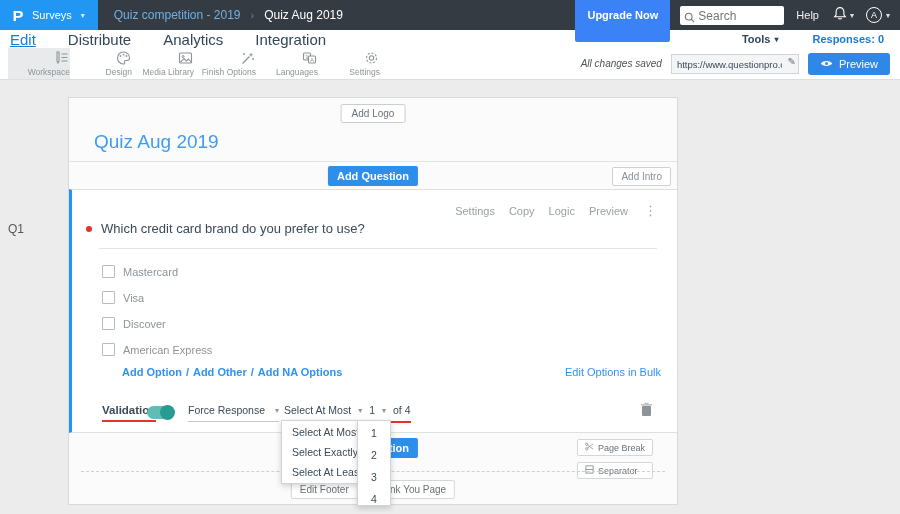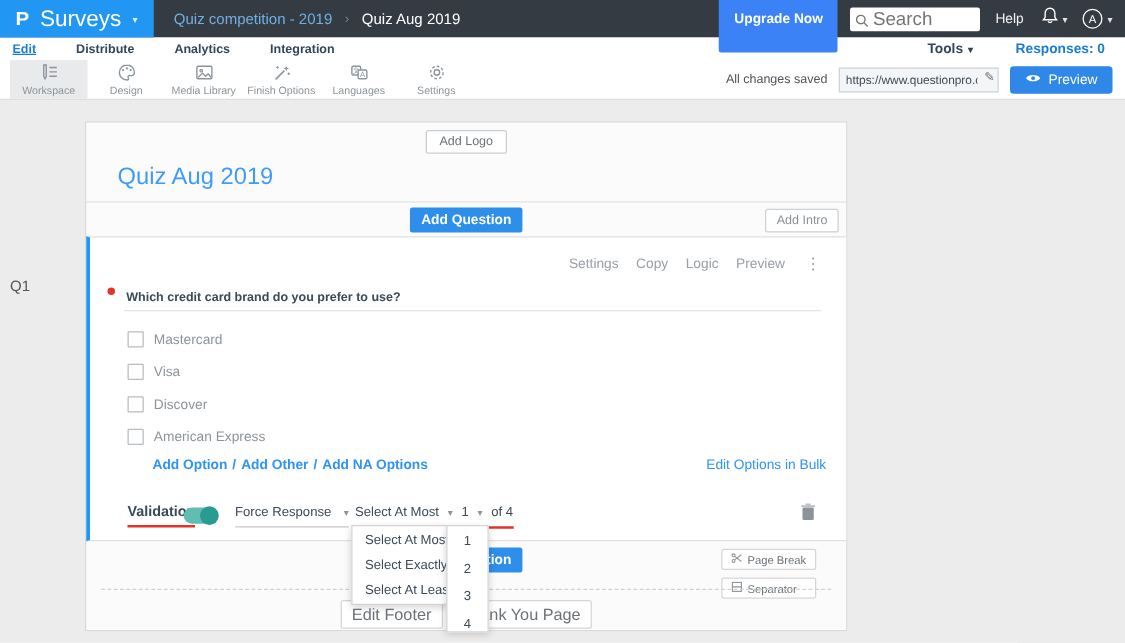--- a/index.html
+++ b/index.html
@@ -7,73 +7,73 @@
   body {
     font-family: "Liberation Sans", sans-serif;
     background: #ececec;
     overflow: hidden;
     position: relative;
   }
   
   .topbar { height: 30px; background: #353b43; display: flex; align-items: center; }
   .logo-box { background: #2196f3; height: 100%; display: flex; align-items: center; gap: 9px; padding: 0 13px; cursor: pointer; }
   .logo-glyph { color: #fff; font-size: 15px; font-weight: 700; transform: scaleX(1.1); }
-  .product-label { color: #fff; font-size: 18px; }
+  .product-label { color: #fff; font-size: 11px; }
   .caret { font-size: 8px; color: rgba(255,255,255,.85); }
   .caret-gray { font-size: 8px; color: #8d9499; }
   .breadcrumb { display: flex; align-items: center; gap: 10px; margin-left: 16px; font-size: 12px; }
   .bc-parent { color: #6fb0e2; cursor: pointer; }
   .bc-sep { color: #79828c; font-size: 11px; }
   .bc-current { color: #fff; }
   .topbar-spacer { flex: 1; }
   .upgrade-btn { background: #3b82f6; color: #fff; font-size: 11px; font-weight: 700; border: none; border-radius: 2px; padding: 21px 12px; margin-right: 10px; cursor: pointer; }
   .searchwrap { position: relative; width: 104px; height: 19px; margin-right: 12px; }
-  .searchwrap input { width: 100%; height: 100%; border: none; border-radius: 2px; font-size: 15px; padding: 0 4px 0 18px; color: #333; font-family: inherit; }
+  .searchwrap input { width: 100%; height: 100%; border: none; border-radius: 2px; font-size: 12px; padding: 0 4px 0 18px; color: #333; font-family: inherit; }
   .searchwrap .mag { position: absolute; left: 4px; top: 3px; }
   .help-label { color: #f2f2f2; font-size: 11px; margin-right: 14px; cursor: pointer; }
   .bellwrap { display: flex; align-items: center; gap: 3px; margin-right: 12px; cursor: pointer; }
   .avatarwrap { display: flex; align-items: center; gap: 4px; margin-right: 10px; cursor: pointer; }
   .avatar { width: 16px; height: 16px; border: 1px solid #fff; border-radius: 50%; color: #fff; font-size: 9px; display: flex; align-items: center; justify-content: center; }
   
   .navrow { height: 18px; background: #fff; display: flex; align-items: center; padding: 0 10px; }
-  .nav-item { font-size: 10px; font-weight: 700; color: #32465a; margin-right: 32px; cursor: pointer; }
+  .nav-item { font-size: 15px; font-weight: 400; color: #32465a; margin-right: 32px; cursor: pointer; }
   .nav-item.active { color: #1a7bd4; text-decoration: underline; }
   .nav-spacer { flex: 1; }
   .tools { font-size: 11px; font-weight: 700; color: #32465a; display: flex; align-items: center; gap: 4px; margin-right: 34px; cursor: pointer; }
   .tools .caret-nav { font-size: 8px; color: #32465a; }
   .responses { font-size: 11px; font-weight: 700; color: #1a7bd4; margin-right: 6px; cursor: pointer; }
   
   .toolbar { height: 32px; background: #fff; border-bottom: 1px solid #d9dfe3; display: flex; align-items: center; padding-left: 8px; }
-  .tb-item { width: 62px; height: 100%; display: flex; flex-direction: column; align-items: center; justify-content: center; gap: 1px; cursor: pointer; }
+  .tb-item { width: 62px; height: 100%; display: flex; flex-direction: column; align-items: flex-end; justify-content: center; gap: 1px; cursor: pointer; }
   .tb-item.active { background: #e9eaeb; }
   .tb-label { font-size: 8.5px; color: #8d9499; white-space: nowrap; }
   .tb-icon svg { display: block; }
   .tb-right { margin-left: auto; display: flex; align-items: center; gap: 9px; padding-right: 10px; }
-  .saved-status { font-size: 10px; color: #4e5459; }
+  .saved-status { font-style: italic; font-size: 10px; color: #4e5459; }
   .urlwrap { position: relative; width: 128px; height: 20px; }
   .urlwrap input { width: 100%; height: 100%; border: 1px solid #cfd4d8; background: #f4f5f6; font-size: 9.5px; color: #3a4a57; padding: 0 16px 0 5px; font-family: inherit; }
   .urlwrap .pencil { position: absolute; right: 3px; top: 2px; font-size: 10px; color: #6a7278; cursor: pointer; }
   .preview-btn { display: flex; align-items: center; gap: 6px; background: #2f87e8; color: #fff; border: none; border-radius: 3px; font-size: 11px; padding: 5px 12px; cursor: pointer; font-family: inherit; }
   
   .canvas { position: relative; height: 434px; background: #ececec; }
   .q1-label { position: absolute; left: 8px; top: 142px; font-size: 12px; color: #555; }
   .survey { position: absolute; left: 68px; top: 17px; width: 610px; height: 408px; background: #fbfbfb; border: 1px solid #d9d9d9; }
   .add-logo-btn { position: absolute; top: 6px; left: 50%; transform: translateX(-50%); background: #fff; border: 1px solid #c9ced2; border-radius: 2px; font-size: 10px; color: #6a7278; padding: 3px 10px; cursor: pointer; font-family: inherit; }
   .survey-title { position: absolute; left: 25px; top: 33px; font-size: 19px; color: #3f9cf6; cursor: text; }
   .title-divider { position: absolute; top: 63px; left: 0; right: 0; border-top: 1px solid #e3e3e3; }
   .add-question-top { position: absolute; top: 68px; left: 50%; transform: translateX(-50%); background: #2e8fea; color: #fff; font-size: 11px; font-weight: 700; border: none; border-radius: 2px; padding: 4px 9px; cursor: pointer; font-family: inherit; }
   .add-intro-btn { position: absolute; top: 69px; right: 6px; background: #fff; border: 1px solid #ccd1d5; border-radius: 2px; font-size: 10px; color: #8a9197; padding: 3px 8px; cursor: pointer; font-family: inherit; }
   
   .qcard { position: absolute; top: 91px; left: 0; right: 0; height: 244px; background: #fff; border-top: 1px solid #e0e0e0; border-bottom: 1px solid #e0e0e0; border-left: 3px solid #2196f3; }
   .qmenu { position: absolute; top: 13px; right: 20px; display: flex; align-items: center; gap: 14px; font-size: 11px; color: #9aa0a6; }
   .qmenu span { cursor: pointer; }
   .qmenu .ellipsis { font-size: 13px; margin-left: 2px; }
   .qrow { position: absolute; top: 31px; left: 14px; display: flex; align-items: center; gap: 9px; }
   .req-dot { width: 6px; height: 6px; border-radius: 50%; background: #e2342a; }
-  .qtext { font-size: 10px; font-weight: 700; color: #3a4a57; cursor: text; margin-top: 12px; }
+  .qtext { font-size: 13px; font-weight: 400; color: #3a4a57; cursor: text; }
   .qline { position: absolute; top: 58px; left: 27px; right: 20px; border-top: 1px solid #e4e4e4; }
   .opt { position: absolute; left: 30px; display: flex; align-items: center; gap: 8px; }
   .cbox { width: 13px; height: 13px; border: 1px solid #b7bcc1; border-radius: 1px; background: #fff; cursor: pointer; }
   .opt-label { font-size: 11px; color: #8d9499; cursor: text; }
   .addlinks { position: absolute; left: 50px; top: 176px; font-size: 11px; color: #2f93f6; display: flex; }
   .addlinks span { cursor: pointer; font-weight: bold; }
   .addlinks .sep { margin: 0 4px; cursor: default; }
   .bulkedit { position: absolute; right: 16px; top: 176px; font-size: 11px; color: #2f93f6; cursor: pointer; }
   
   .vrow { position: absolute; left: 0; right: 0; top: 206px; height: 34px; }
@@ -83,21 +83,21 @@
   .vforce { position: absolute; left: 116px; top: 8px; display: flex; align-items: center; gap: 10px; font-size: 10.5px; color: #3a4a57; border-bottom: 1px solid #c7c7c7; padding-bottom: 5px; cursor: pointer; }
   .vrule { position: absolute; left: 212px; top: 8px; display: flex; align-items: center; gap: 7px; font-size: 10.5px; color: #3a4a57; border-bottom: 2px solid #e2342a; padding-bottom: 5px; }
   .vrule .clickable { cursor: pointer; }
   .vtrash { position: absolute; right: 24px; top: 6px; cursor: pointer; }
   
   .add-question-bottom { position: absolute; top: 340px; left: 50%; transform: translateX(-50%); background: #2e8fea; color: #fff; font-size: 11px; font-weight: 700; border: none; border-radius: 2px; padding: 4px 9px; z-index: 1; cursor: pointer; font-family: inherit; }
   .pbsep { position: absolute; top: 341px; right: 24px; display: flex; gap: 6px; flex-direction: column; }
   .mini-btn { display: flex; align-items: center; gap: 4px; background: #fff; border: 1px solid #d6d6d6; border-radius: 2px; font-size: 9px; color: #6a7278; padding: 2px 7px; cursor: pointer; font-family: inherit; }
   .dashedline { position: absolute; top: 373px; left: 12px; right: 12px; border-top: 1px dashed #d0d0d0; }
   .footerbtns { position: absolute; top: 382px; left: 50%; transform: translateX(-50%); display: flex; gap: 6px; z-index: 1; }
-  .footerbtns .mini-btn { font-size: 13px; padding: 3px 8px; }
+  .footerbtns .mini-btn { font-size: 10px; padding: 3px 8px; }
   
   .dd { position: absolute; background: #fff; border: 1px solid #d4d4d4; box-shadow: 0 2px 6px rgba(0,0,0,.18); z-index: 20; }
   .dd-rule { left: 281px; top: 340px; width: 77px; padding: 1px 0; }
   .dd-rule .dd-item { font-size: 10.5px; color: #3a4a57; padding: 4px 0 4px 10px; white-space: nowrap; cursor: pointer; }
   .dd-count { left: 357px; top: 340px; width: 34px; height: 86px; padding: 1px 0; }
   .dd-count .dd-item { font-size: 10.5px; color: #3a4a57; padding: 5px 0 5px 13px; cursor: pointer; }
 </style>
 </head>
 <body>
 

